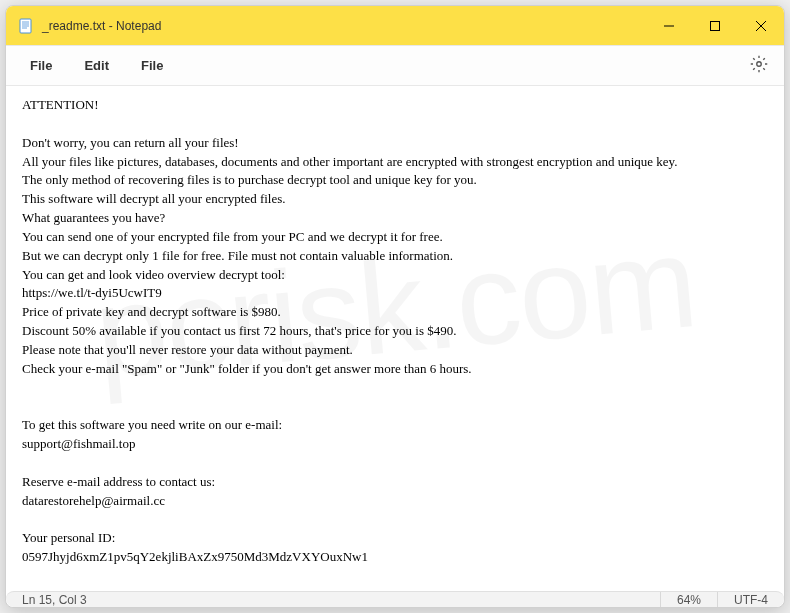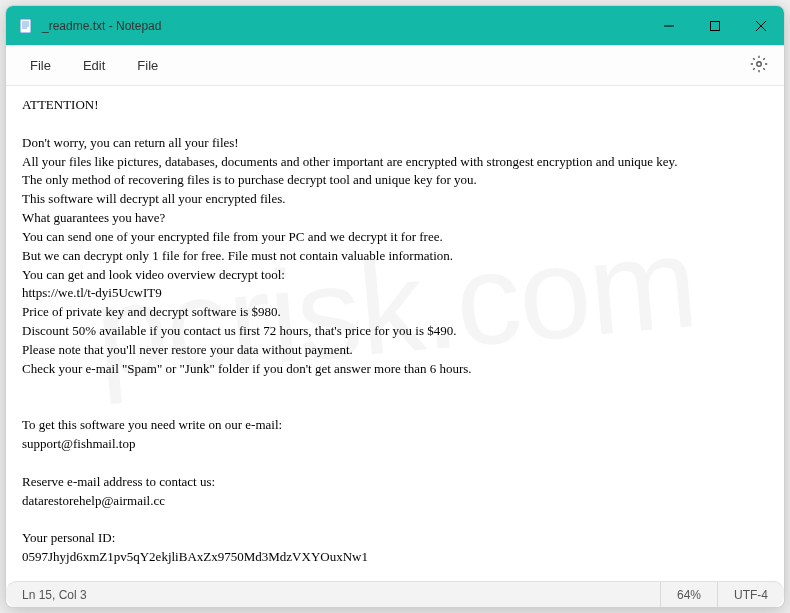--- a/index.html
+++ b/index.html
@@ -25,21 +25,21 @@
       display: flex;
       flex-direction: column;
       overflow: hidden;
       border: 1px solid #d0d0d0;
     }
     .titlebar {
       height: 40px;
       display: flex;
       align-items: center;
       padding: 0 0 0 12px;
-      background: #14b8a6;
+      background: #fde047;
       border-bottom: 1px solid #e8e8e8;
     }
     .titlebar-icon {
       width: 16px;
       height: 16px;
       margin-right: 8px;
       display: flex;
       align-items: center;
       justify-content: center;
     }
@@ -72,20 +72,21 @@
       padding: 0 8px;
       border-bottom: 1px solid #e8e8e8;
       background: #fdfdfd;
     }
     .menu-item {
       padding: 6px 16px;
       font-size: 13px;
       color: #333;
       cursor: pointer;
       border-radius: 4px;
+      font-weight: bold;
     }
     .menubar-spacer {
       flex: 1;
     }
     .settings-btn {
       padding: 6px 8px;
       cursor: pointer;
       border-radius: 4px;
       display: flex;
       align-items: center;
@@ -96,21 +97,21 @@
       padding: 10px 16px;
       font-family: Liberation Serif, serif;
       font-size: 13px;
       line-height: 1.45;
       color: #000;
       white-space: pre-wrap;
       overflow: auto;
       background: #fff;
     }
     .statusbar {
-      height: 26px;
+      height: 16px;
       background: #f3f3f3;
       border-top: 1px solid #e0e0e0;
       display: flex;
       align-items: center;
       font-size: 12px;
       color: #555;
       border-radius: 11px;
     }
     .status-cell {
       padding: 0 16px;

